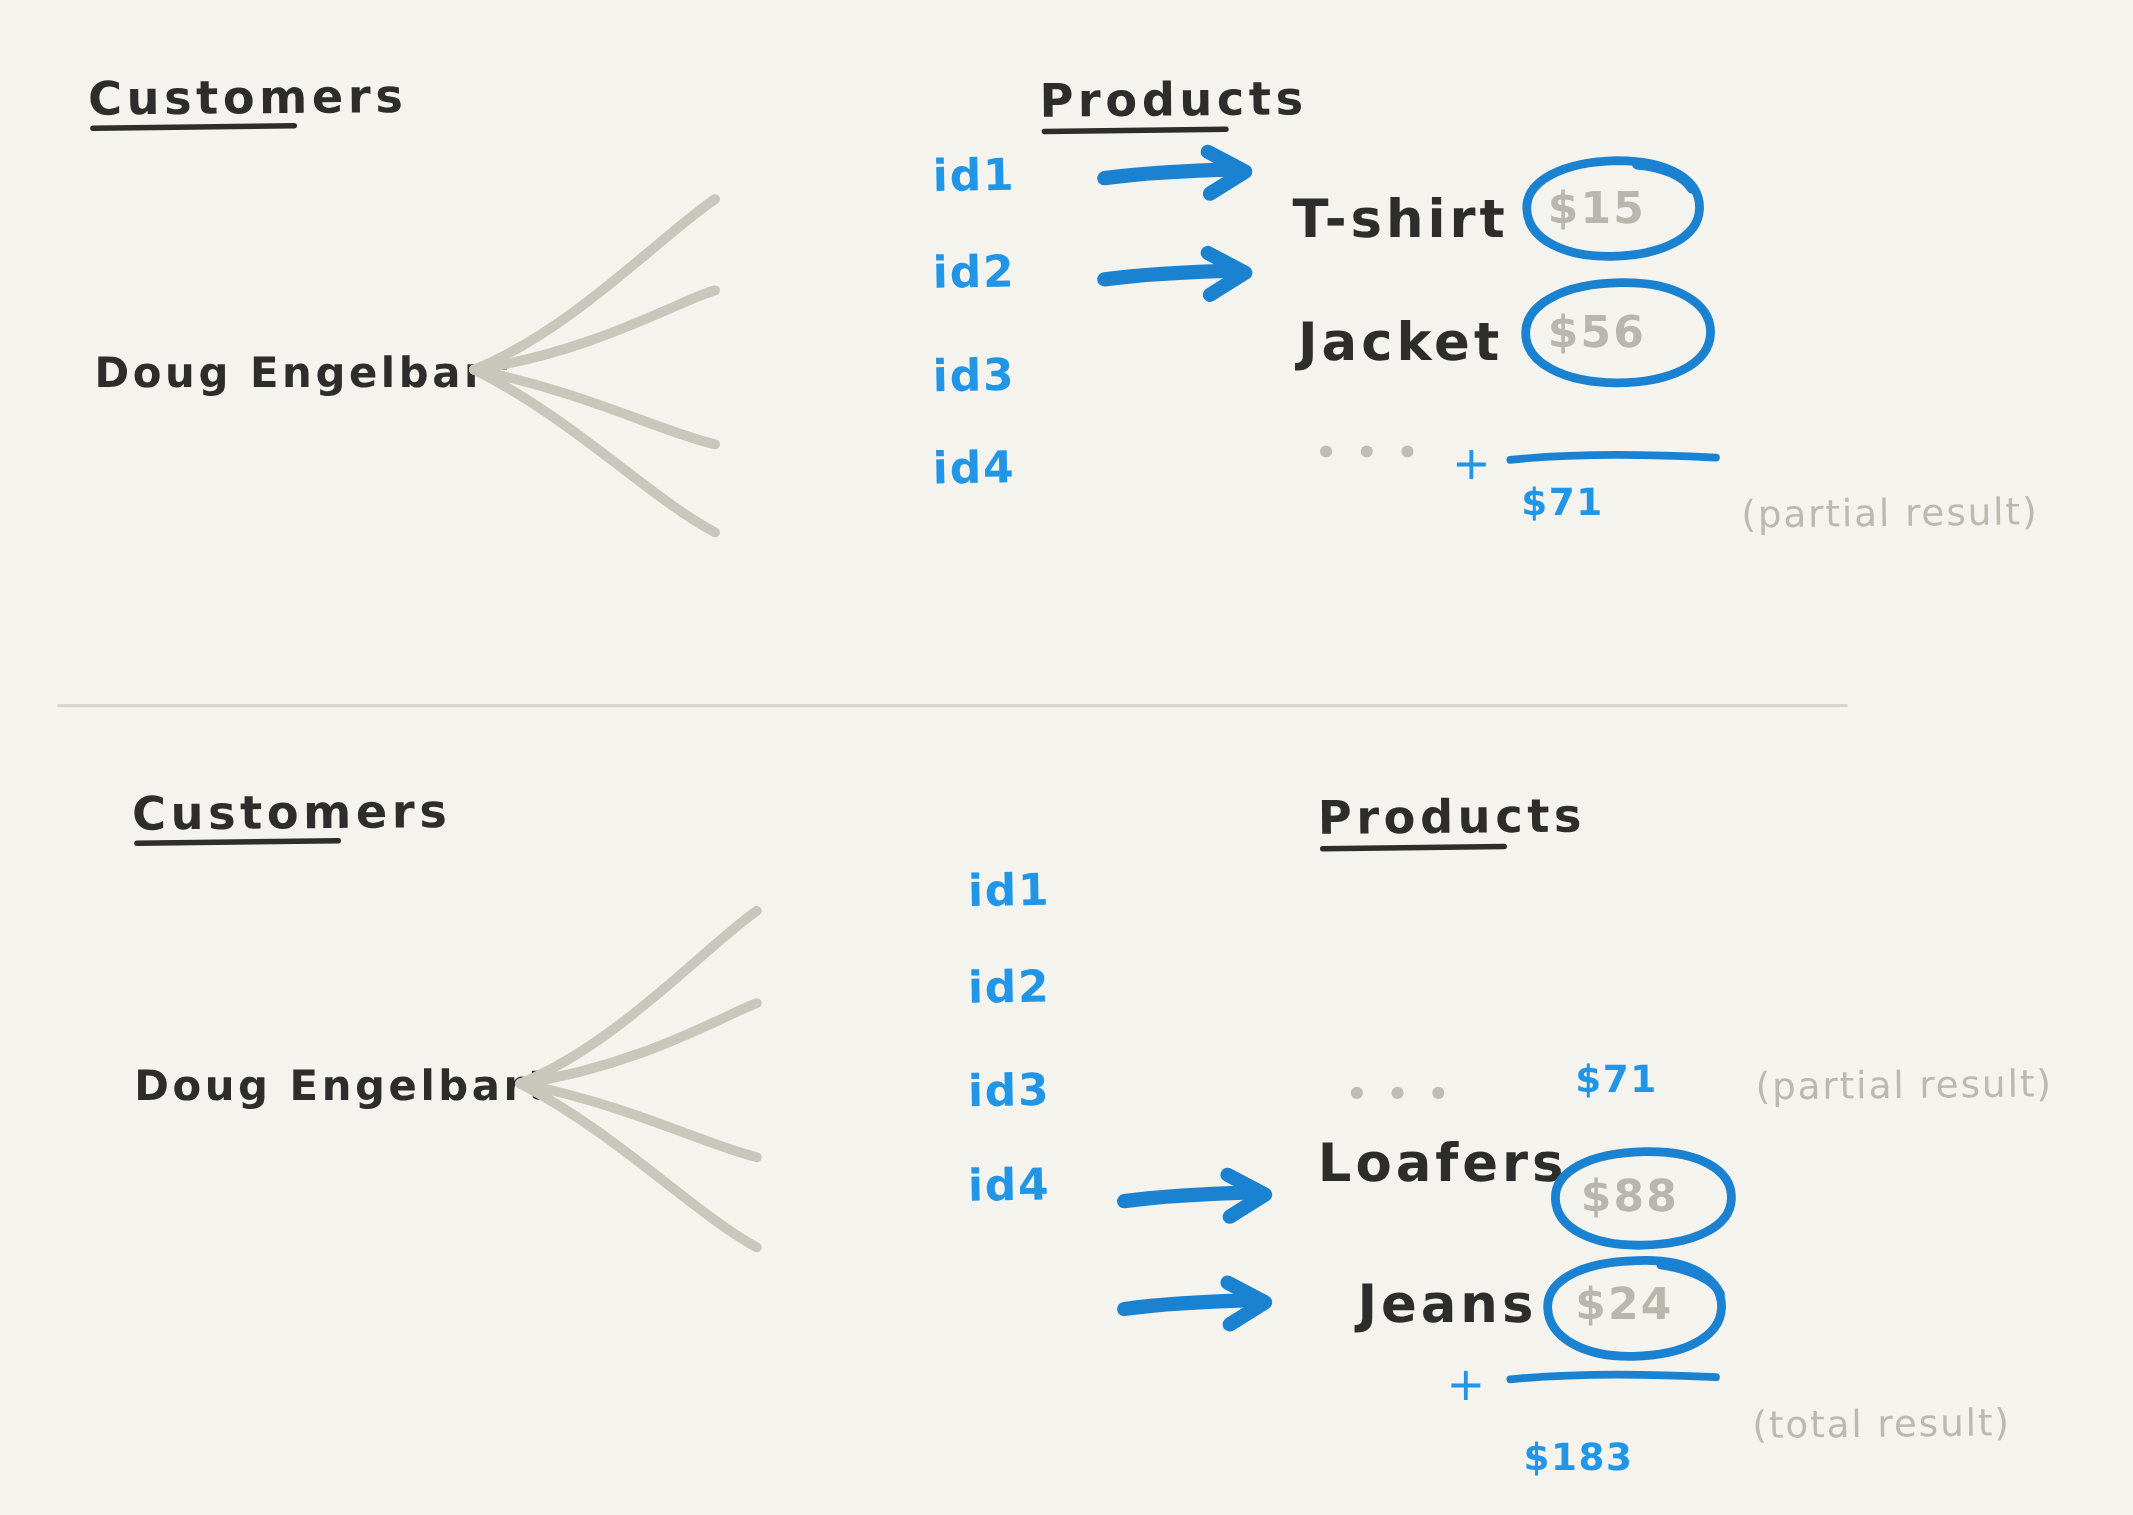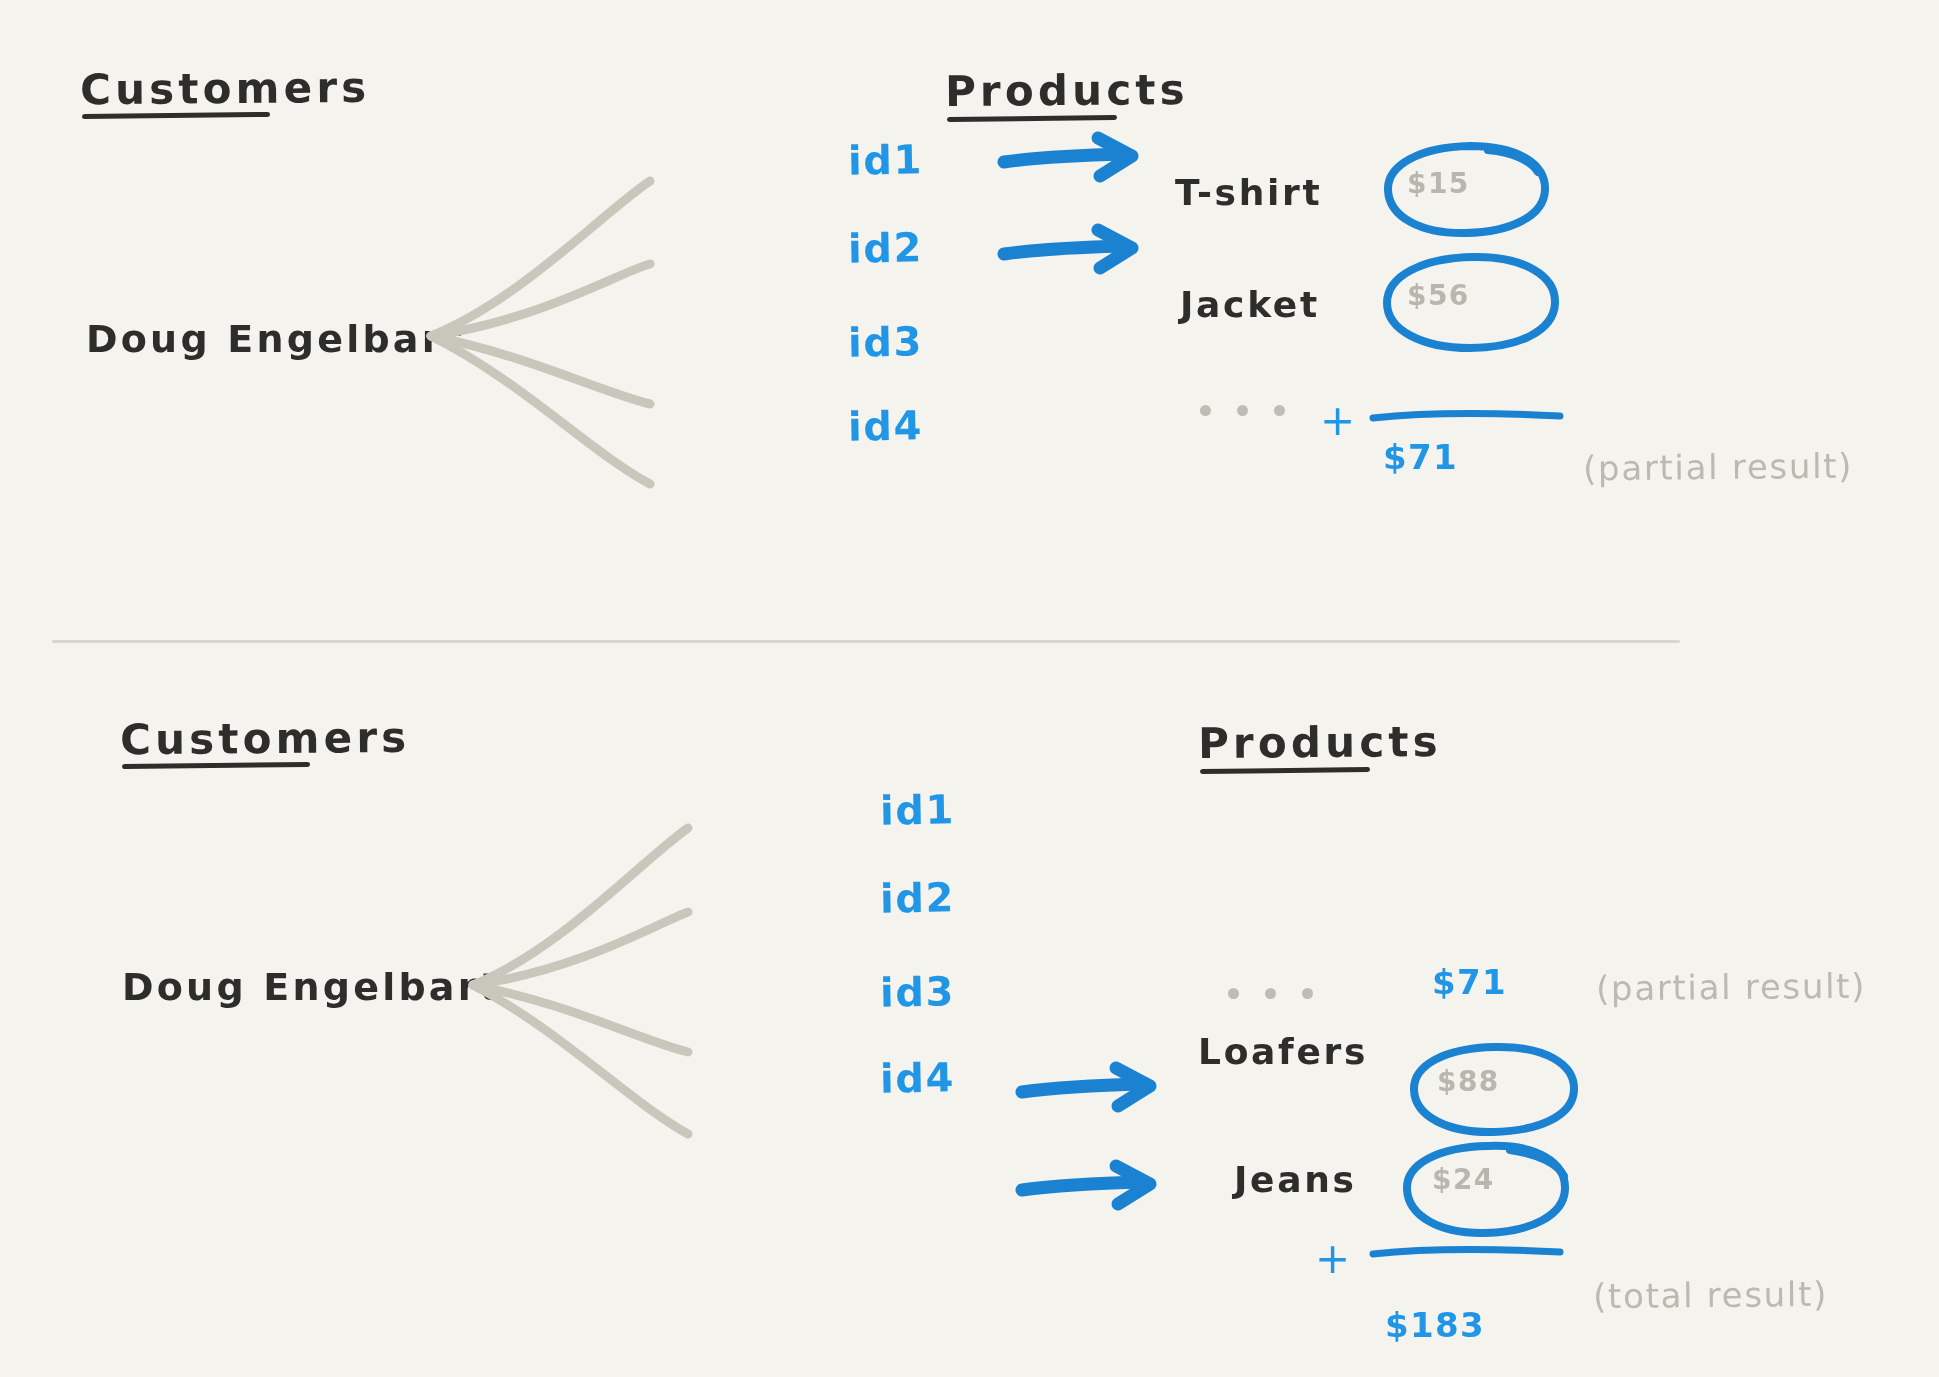--- a/index.html
+++ b/index.html
@@ -49,27 +49,27 @@
     font-weight: 600;
   }
   .idlabel {
     font-size: 40px;
     color: #2196e6;
     letter-spacing: 0.04em;
     font-weight: 600;
     transform: rotate(-1deg);
   }
   .product {
-    font-size: 36px;
+    font-size: 48px;
     color: #2d2d2b;
     letter-spacing: 0.075em;
     font-weight: 600;
   }
   .price {
-    font-size: 28px;
+    font-size: 40px;
     color: #b9b6ae;
     letter-spacing: 0.05em;
     font-weight: 600;
   }
   .sum {
     font-size: 34px;
     color: #2196e6;
     letter-spacing: 0.04em;
     font-weight: 600;
   }

